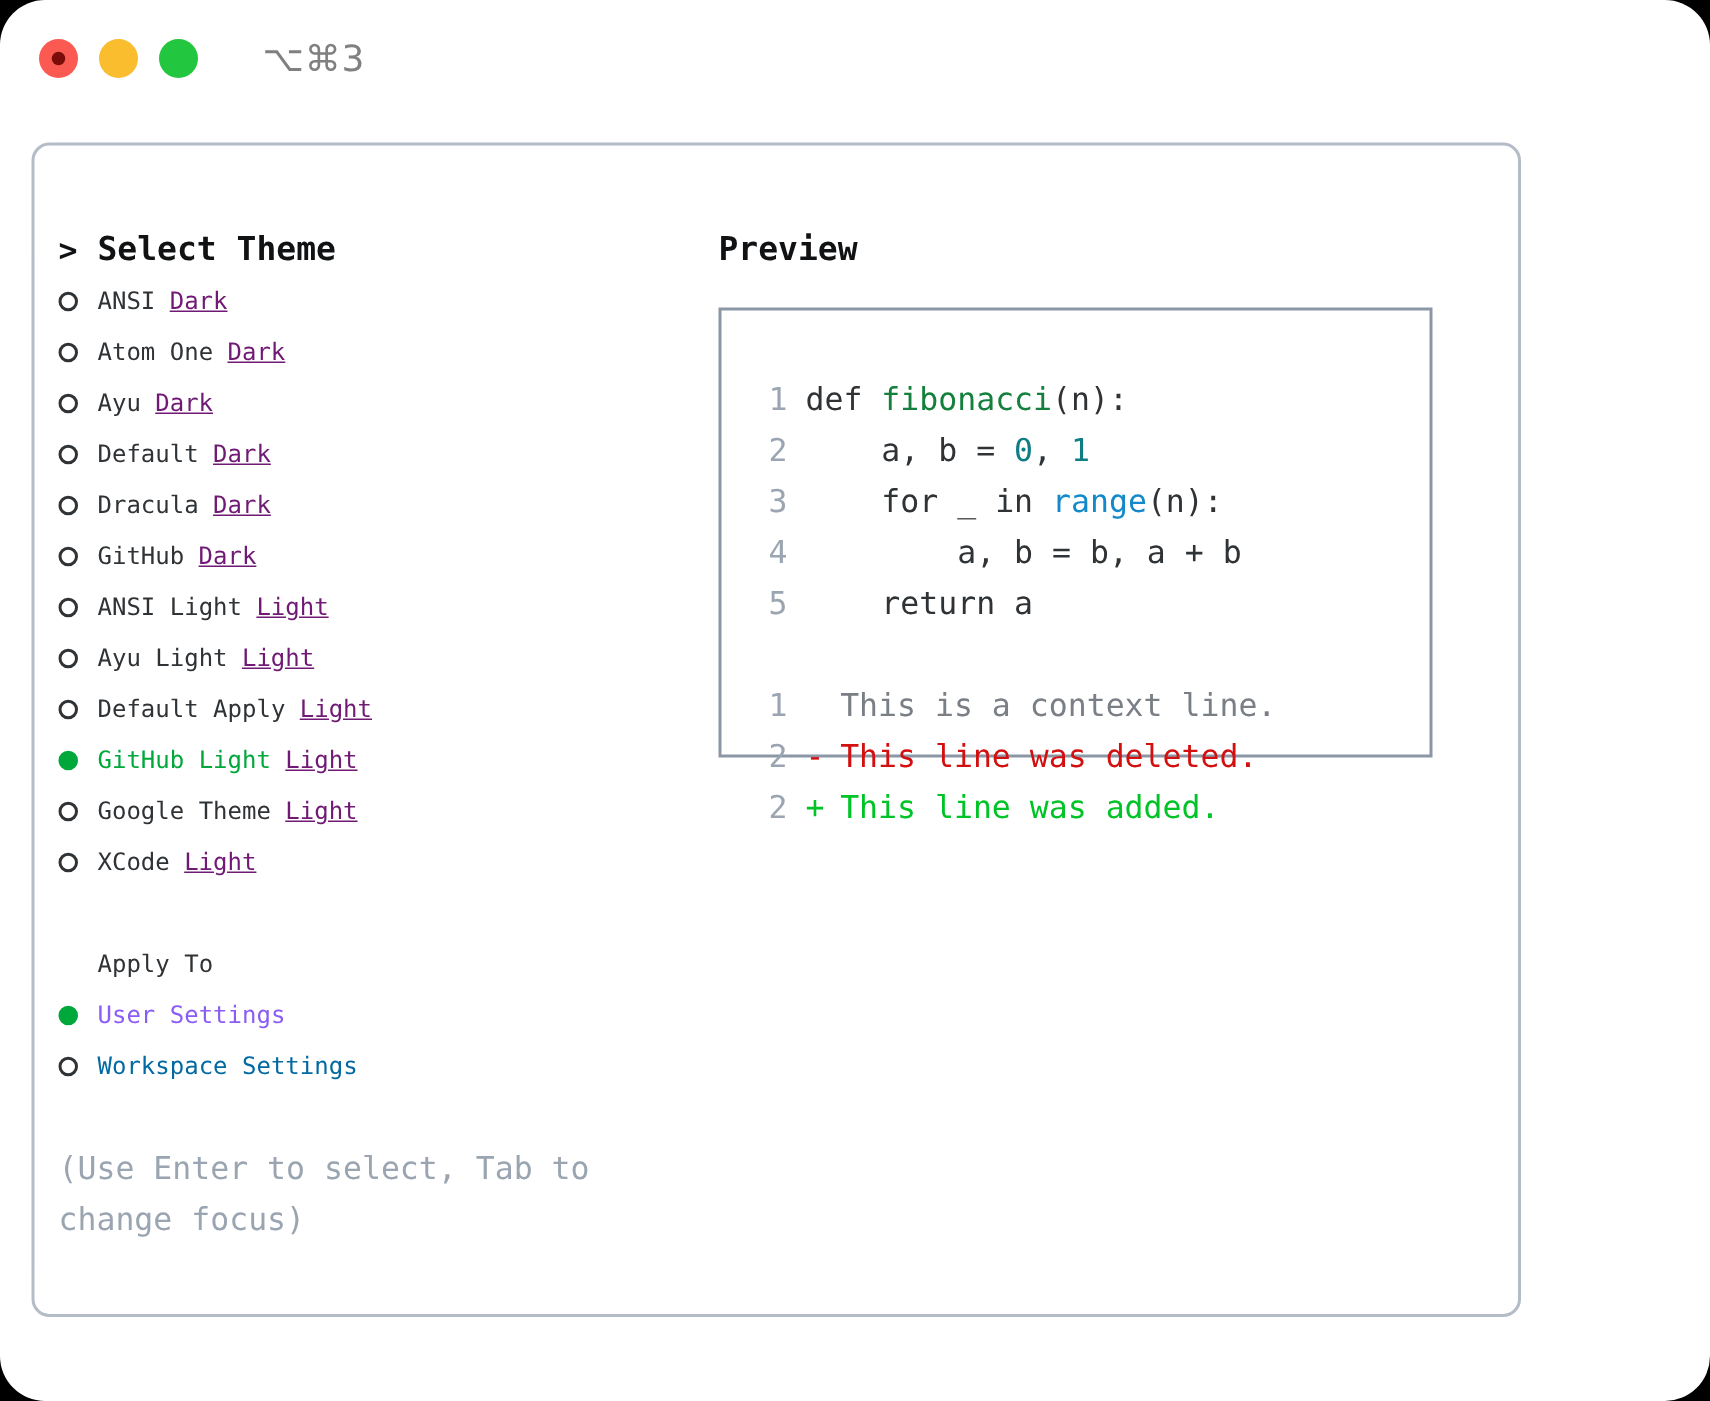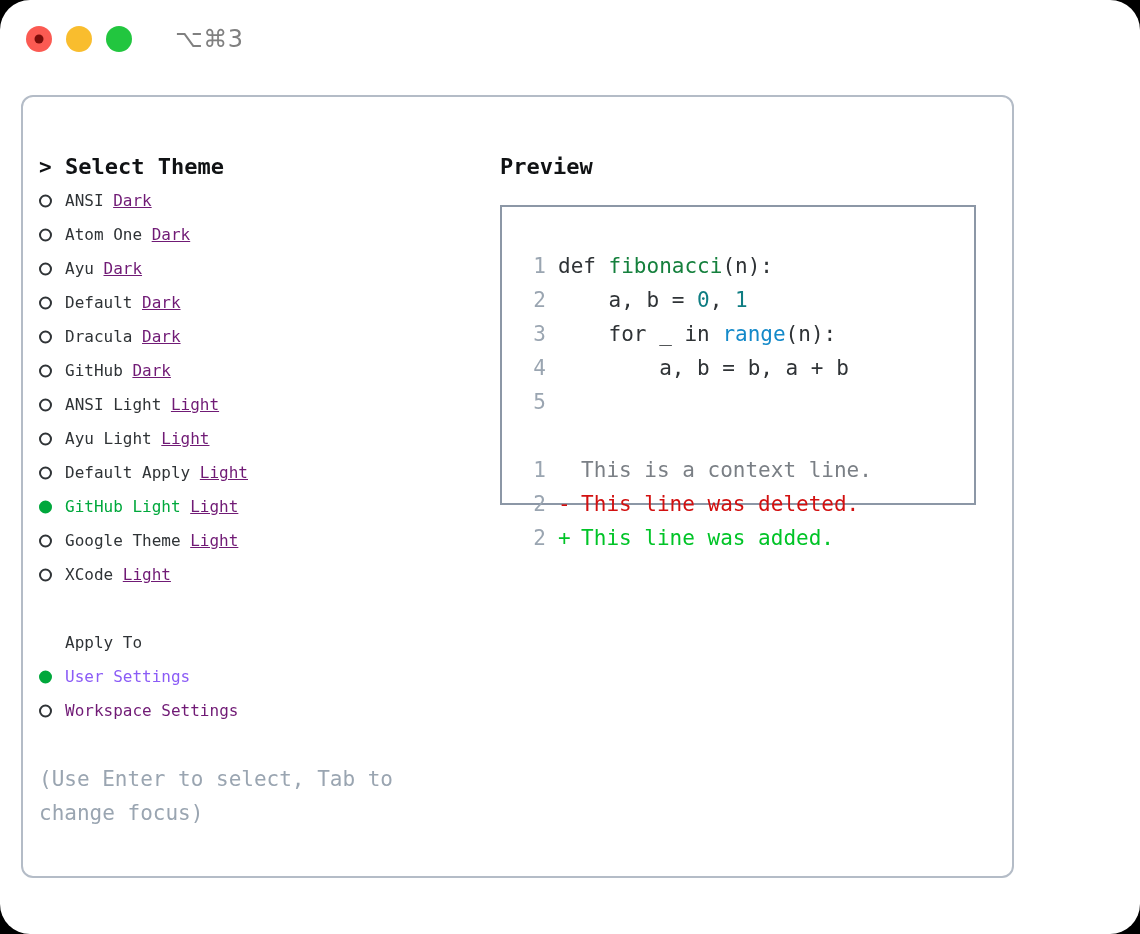--- a/index.html
+++ b/index.html
@@ -142,35 +142,35 @@
   .theme-name.sel { color: #00a83c; }
   .theme-kind { color: #701a75; text-decoration: underline; }
   .gap { display: inline-block; width: 0.6em; }
 
   #apply-section { margin-top: 34px; }
 
   .apply-heading {
     padding-left: 26px;
     color: #2f3336;
   }
-  .apply-label { color: #701a75; }
+  .apply-label { color: #0369a1; }
   .apply-label.sel { color: #8b5cf6; }
 
   #hint-text {
     margin-top: 34px;
     color: #9aa5b1;
     font-size: 21px;
     line-height: 34px;
     width: 405px;
   }
 
   
   #preview-column {
     position: absolute;
-    left: 477px;
+    left: 456px;
     top: 53px;
     width: 490px;
   }
   #preview-title {
     font-size: 22px;
     font-weight: bold;
     color: #101214;
     line-height: 34px;
     height: 34px;
   }
@@ -261,21 +261,21 @@
     </div>
 
     <div id="preview-column">
       <div id="preview-title">Preview</div>
       <div id="preview-box">
         <div id="code-block">
             <div class="code-line"><span class="ln">1</span><span class="code-text">def </span><span class="tok-fn">fibonacci</span><span class="code-text">(n):</span></div>
             <div class="code-line"><span class="ln">2</span><span class="code-text">    a, b = </span><span class="tok-num">0</span><span class="code-text">, </span><span class="tok-num">1</span></div>
             <div class="code-line"><span class="ln">3</span><span class="code-text">    for _ in </span><span class="tok-call">range</span><span class="code-text">(n):</span></div>
             <div class="code-line"><span class="ln">4</span><span class="code-text">        a, b = b, a + b</span></div>
-            <div class="code-line"><span class="ln">5</span></div>
+            <div class="code-line"><span class="ln">5</span><span class="code-text">    return a</span></div>
           </div>
         <div class="blank-line"></div>
         <div id="diff-block">
             <div class="code-line"><span class="ln">1</span><span class="diff-sign diff-ctx"> </span><span class="diff-ctx">This is a context line.</span></div>
             <div class="code-line"><span class="ln">2</span><span class="diff-sign diff-del">-</span><span class="diff-del">This line was deleted.</span></div>
             <div class="code-line"><span class="ln">2</span><span class="diff-sign diff-add">+</span><span class="diff-add">This line was added.</span></div>
           </div>
       </div>
     </div>
 

